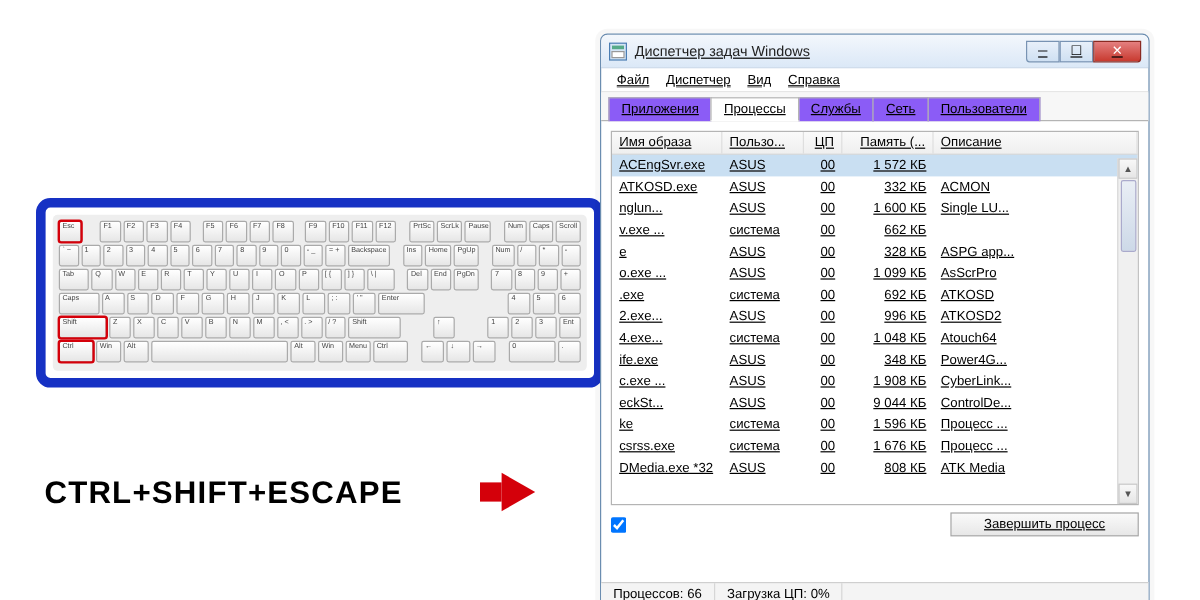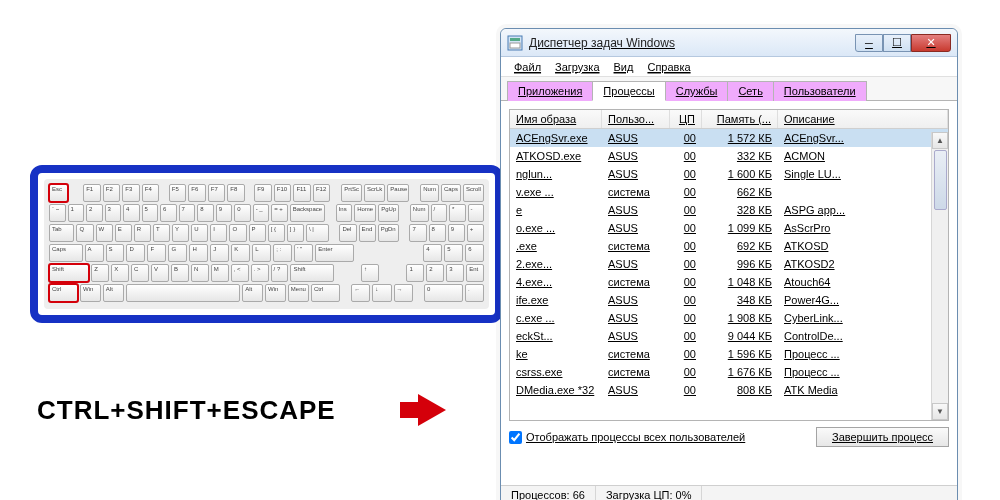--- a/index.html
+++ b/index.html
@@ -23,38 +23,38 @@
 .titlebar .icon { width:16px; height:16px; margin-right:6px; }
 .titlebar .icon svg { display:block; }
 .titlebar .text { font-size:12px; color:#222; flex:1; }
 .winbtns { display:flex; gap:0; }
 .winbtn { width:28px; height:18px; border:1px solid #7893b3; background:linear-gradient(#e8f0fa,#cfe0f2); font-size:11px; display:flex; align-items:center; justify-content:center; cursor:pointer; }
 .winbtn.min { border-radius:0 0 0 3px; }
 .winbtn.close { background:linear-gradient(#e47f7f,#c83a2f); color:#fff; border-color:#8a2a22; border-radius:0 0 3px 0; width:40px; }
 .menubar { height:20px; display:flex; align-items:center; gap:0; padding:0 6px; font-size:11px; border-bottom:1px solid #e0e0e0; }
 .menubar span { padding:2px 7px; text-decoration:underline; text-decoration-color:#888; text-underline-offset:2px; cursor:default; }
 .tabs { display:flex; padding:3px 6px 0 6px; font-size:11px; border-bottom:1px solid #b4b4b4; background:#f7f7f7; }
-.tab { padding:3px 10px; border:1px solid #b4b4b4; border-bottom:none; background:#f0abfc; margin-right:-1px; cursor:pointer; position:relative; top:1px; }
+.tab { padding:3px 10px; border:1px solid #b4b4b4; border-bottom:none; background:#8b5cf6; margin-right:-1px; cursor:pointer; position:relative; top:1px; }
 .tab.active { background:#fff; z-index:2; font-weight:normal; border-bottom:1px solid #fff; }
 .table-area { padding:8px; }
 .grid { border:1px solid #b4b4b4; height:312px; overflow:hidden; position:relative; background:#fff; }
 .ghead { display:flex; background:linear-gradient(#fafafa,#efefef); border-bottom:1px solid #cfcfcf; font-size:11px; }
 .ghead .c { padding:3px 6px; border-right:1px solid #dedede; white-space:nowrap; overflow:hidden; }
 .gbody { font-size:11px; }
 .grow { display:flex; height:18px; align-items:center; }
 .grow .c { padding:1px 6px; white-space:nowrap; overflow:hidden; }
 .grow.sel { background:#c9dff2; }
 .c.cimg { width:92px; } .c.cuser { width:68px; } .c.ccpu { width:32px; text-align:right; } .c.cmem { width:76px; text-align:right; } .c.cdesc { flex:1; }
 .scrollbar { position:absolute; right:0; top:22px; bottom:0; width:17px; background:#f0f0f0; border-left:1px solid #d6d6d6; }
 .sbtn { height:17px; background:linear-gradient(#f8f8f8,#e6e6e6); border:1px solid #c8c8c8; display:flex; align-items:center; justify-content:center; font-size:8px; color:#555; }
 .thumb { position:absolute; left:2px; top:18px; width:13px; height:60px; background:linear-gradient(#e9eef5,#cdd9e8); border:1px solid #aac; border-radius:2px; }
 .below-grid { display:flex; align-items:center; justify-content:space-between; padding-top:6px; }
 .chk { display:flex; align-items:center; gap:4px; font-size:11px; }
 .chk input { width:13px; height:13px; }
-.endbtn { font-size:11px; padding:3px 15px; border:1px solid #a4a4a4; background:linear-gradient(#fafafa,#e7e7e7); cursor:pointer; }
+.endbtn { font-size:11px; padding:3px 27px; border:1px solid #a4a4a4; background:linear-gradient(#fafafa,#e7e7e7); cursor:pointer; }
 .statusbar { position:absolute; left:0; right:0; bottom:0; height:22px; border-top:1px solid #cfcfcf; display:flex; font-size:11px; background:#f4f4f4; }
 .statusbar .sc { border-right:1px solid #d6d6d6; padding:3px 10px; }
 </style>
 </head>
 <body>
 
 <div class="kbd-wrap">
   <div class="kbd-frame">
       <div class="kbd" id="kbd">
         <div class="krow">
@@ -208,21 +208,21 @@
     <span class="text">Диспетчер задач Windows</span>
     <div class="winbtns">
       <div class="winbtn min">─</div>
       <div class="winbtn">☐</div>
       <div class="winbtn close">✕</div>
     </div>
   </div>
 
   <div class="menubar" id="menubar">
       <span>Файл</span>
-      <span>Загрузка</span>
+      <span>Диспетчер</span>
       <span>Вид</span>
       <span>Справка</span>
     </div>
   <div class="tabs" id="tabs">
       <div class="tab">Приложения</div>
       <div class="tab active">Процессы</div>
       <div class="tab">Службы</div>
       <div class="tab">Сеть</div>
       <div class="tab">Пользователи</div>
     </div>
@@ -235,21 +235,20 @@
         <div class="c ccpu">ЦП</div>
         <div class="c cmem">Память (...</div>
         <div class="c cdesc">Описание</div>
       </div>
       <div class="gbody" id="gbody">
           <div class="grow sel">
             <div class="c cimg">ACEngSvr.exe</div>
             <div class="c cuser">ASUS</div>
             <div class="c ccpu">00</div>
             <div class="c cmem">1 572 КБ</div>
-            <div class="c cdesc">ACEngSvr...</div>
           </div>
           <div class="grow">
             <div class="c cimg">ATKOSD.exe</div>
             <div class="c cuser">ASUS</div>
             <div class="c ccpu">00</div>
             <div class="c cmem">332 КБ</div>
             <div class="c cdesc">ACMON</div>
           </div>
           <div class="grow">
             <div class="c cimg">nglun...</div>
@@ -344,21 +343,20 @@
         </div>
       <div class="scrollbar">
         <div class="sbtn">▲</div>
         <div class="thumb"></div>
         <div class="sbtn" style="position:absolute;bottom:0;left:0;right:0">▼</div>
       </div>
     </div>
     <div class="below-grid">
       <label class="chk">
         <input type="checkbox" id="chkall" checked="" style="">
-        <span>Отображать процессы всех пользователей</span>
       </label>
       <button class="endbtn">Завершить процесс</button>
     </div>
   </div>
 
   <div class="statusbar">
     <div class="sc">Процессов: 66</div>
     <div class="sc">Загрузка ЦП: 0%</div>
   </div>
 </div>

